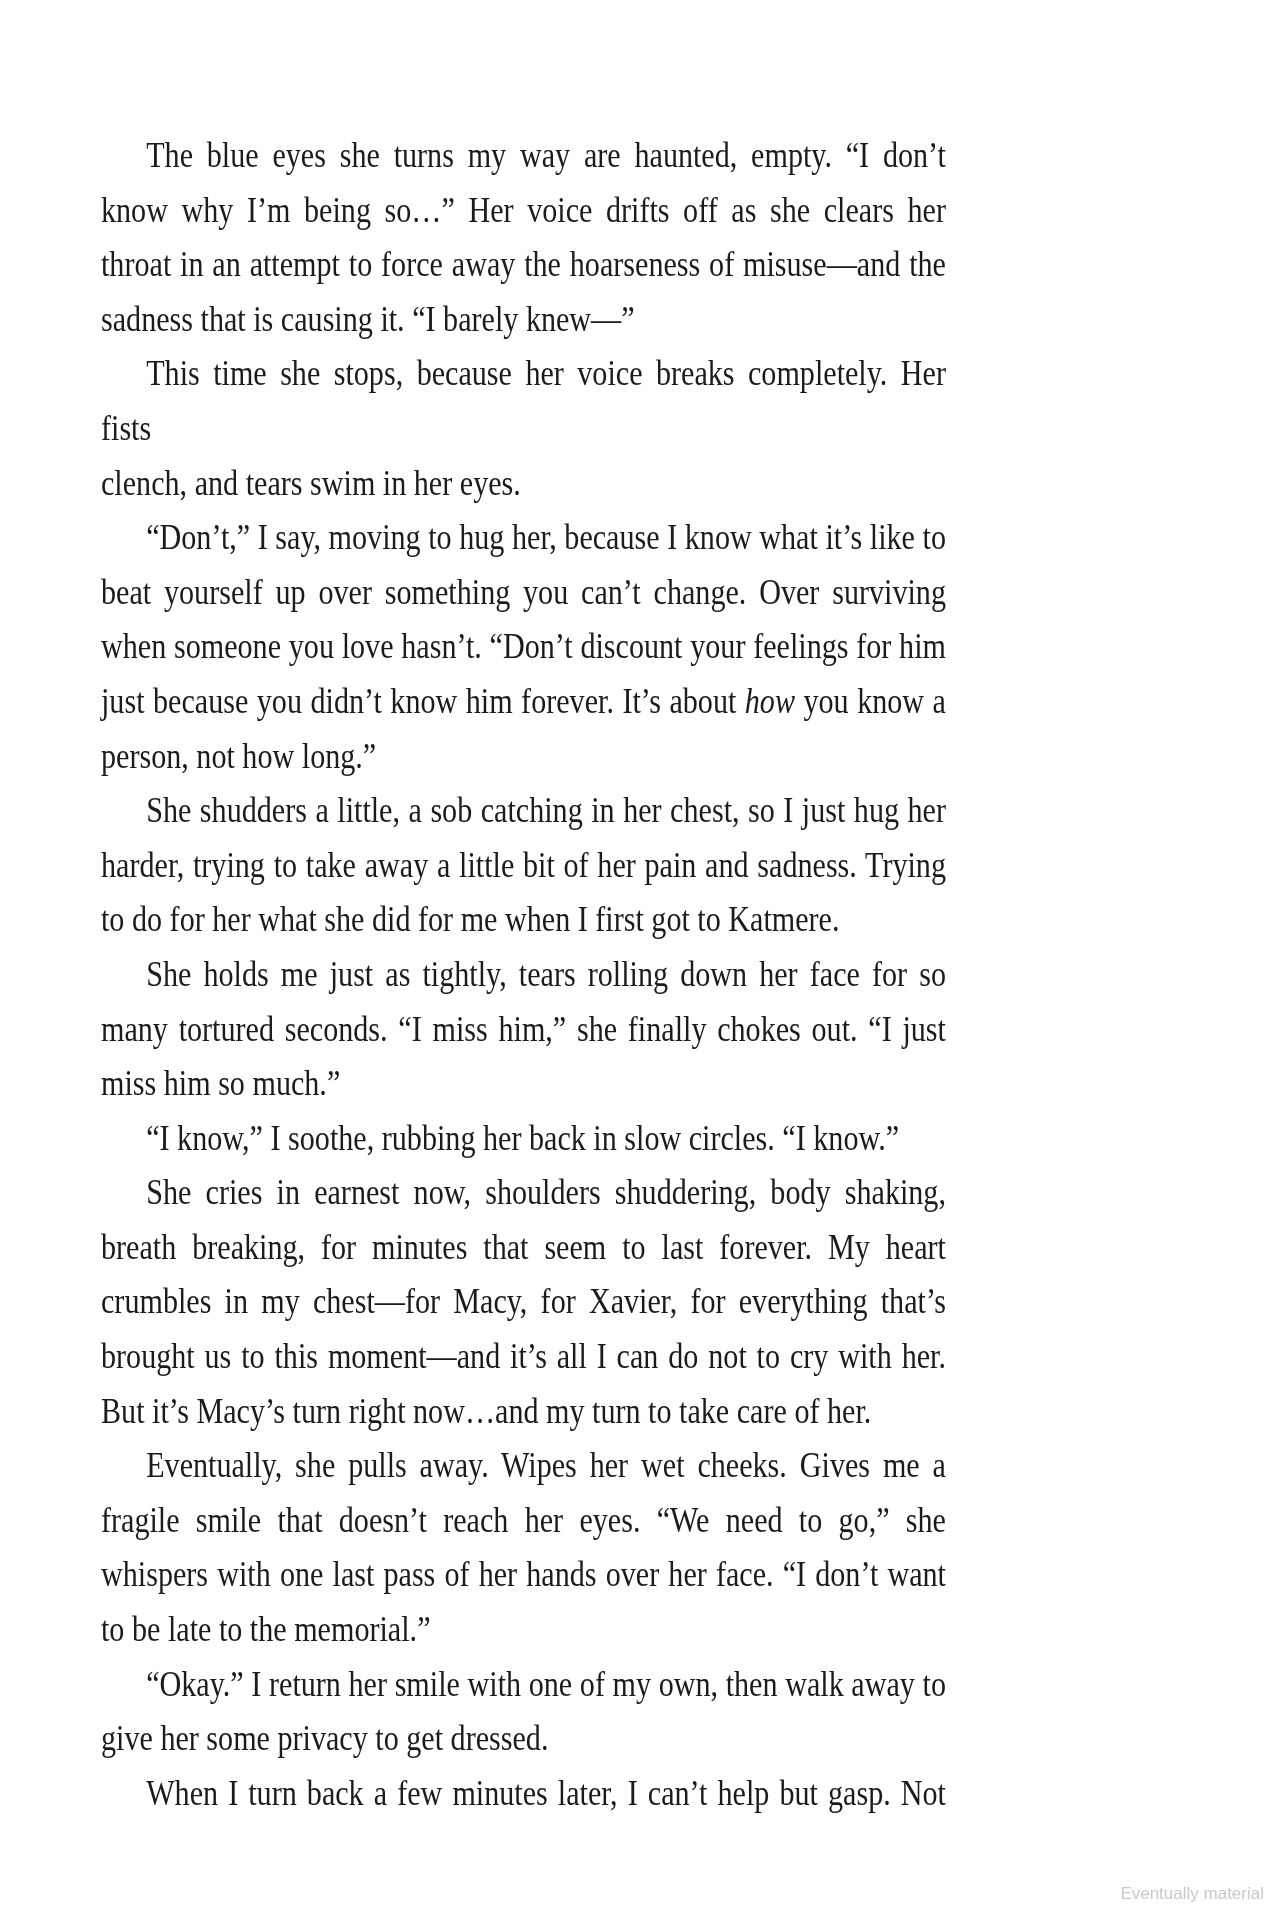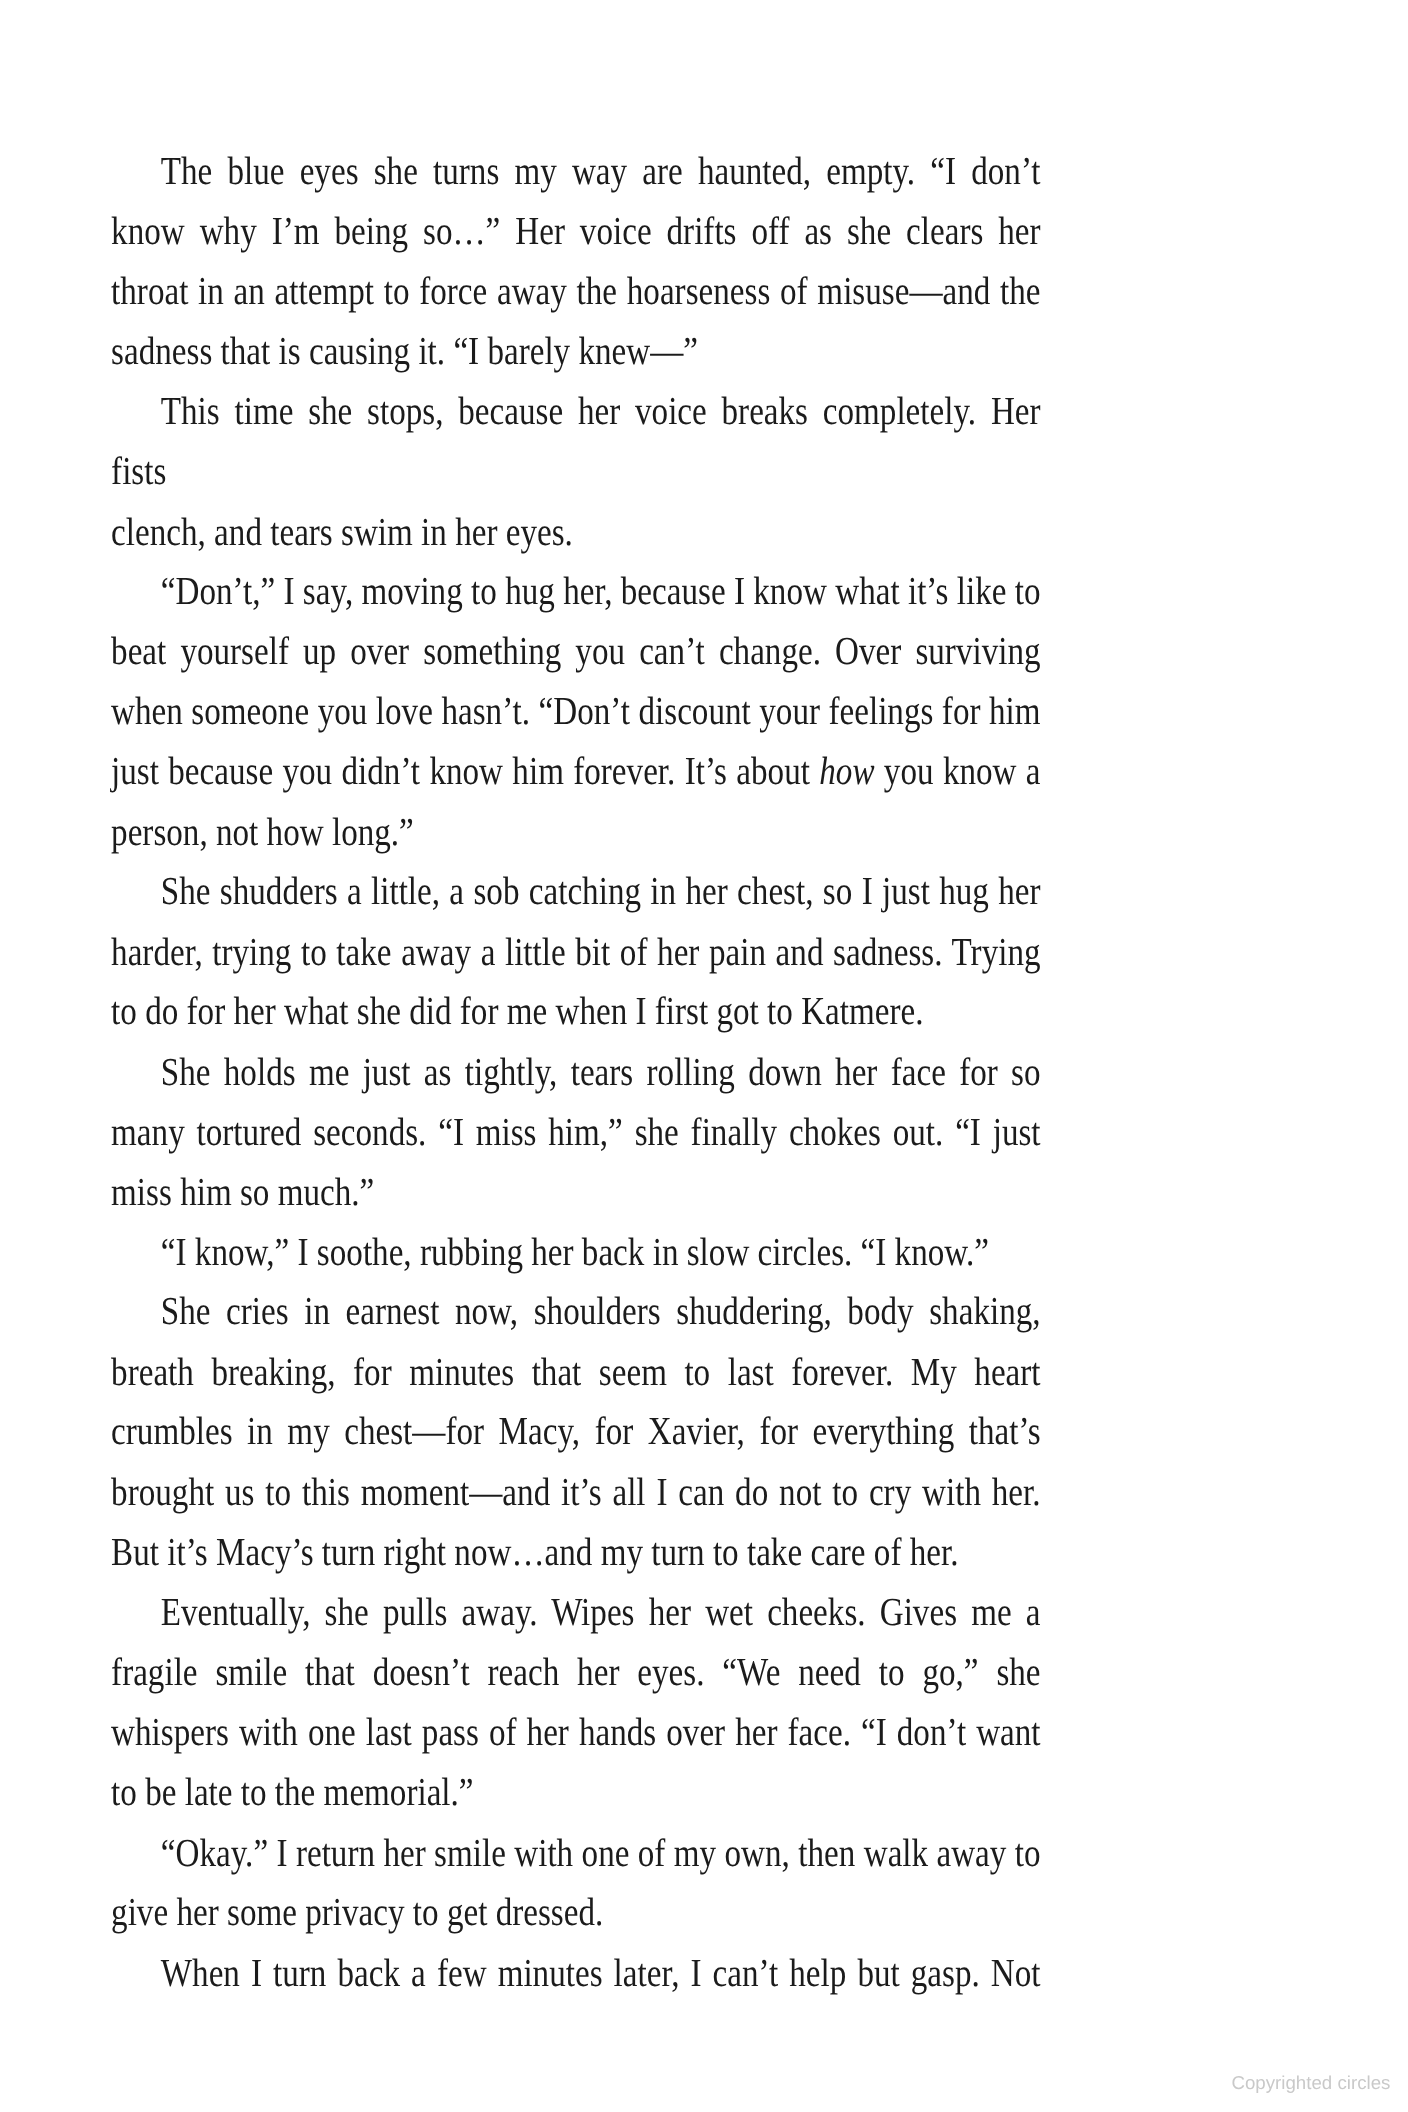--- a/index.html
+++ b/index.html
@@ -117,15 +117,15 @@
       <span class="ln j ind">“Okay.” I return her smile with one of my own, then walk away to</span>
       <span class="ln">give her some privacy to get dressed.</span>
     </p>
 
     <p>
       <span class="ln j ind">When I turn back a few minutes later, I can’t help but gasp. Not</span>
     </p>
 
   </div>
 
-  <div class="watermark">Copyrighted circles</div>
+  <div class="watermark">Eventually material</div>
 
 </div>
 
 </body></html>

